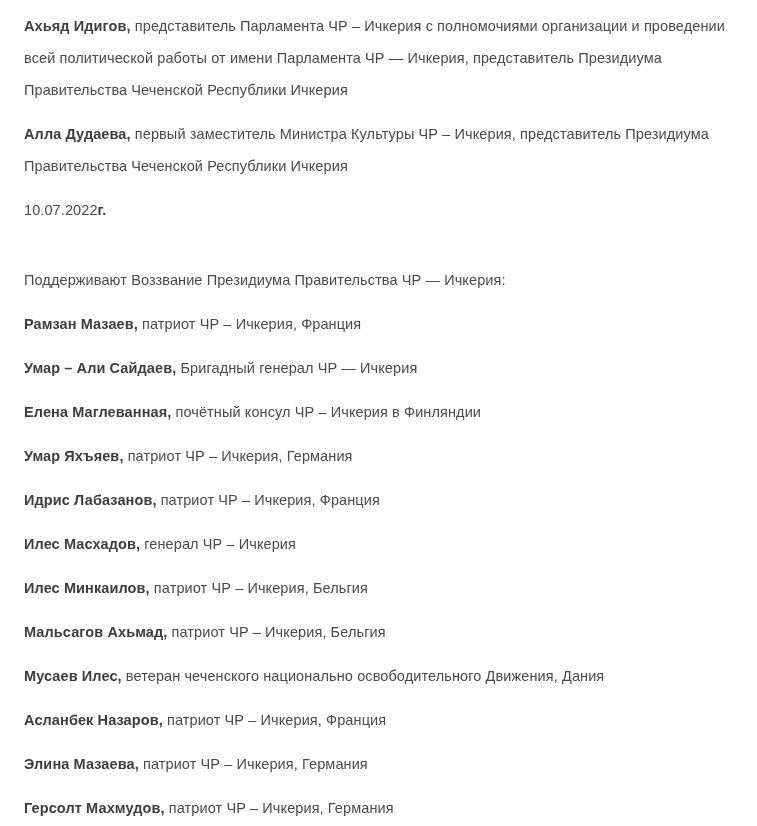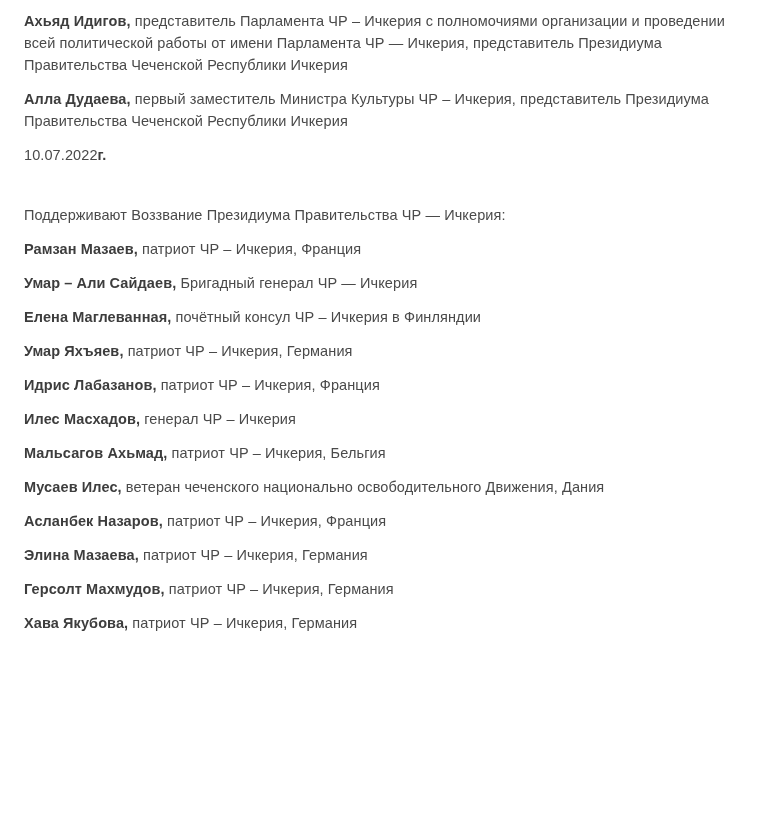--- a/index.html
+++ b/index.html
@@ -21,21 +21,21 @@
   .page {
     box-sizing: border-box;
     width: 757px;
     height: 826px;
     padding: 10px 24px 0 24px;
     background: var(--bg);
   }
   p.entry {
     margin: 0 0 12px 0;
     font-size: 14.5px;
-    line-height: 22px;
+    line-height: 32px;
     letter-spacing: 0.1px;
     color: var(--text);
   }
   p.entry strong {
     font-weight: 700;
     color: var(--name);
   }
   p.entry .bold {
     font-weight: 700;
     color: var(--name);
@@ -65,20 +65,21 @@
 
   <p class="entry"><strong>Елена Маглеванная,</strong><span> почётный консул ЧР – Ичкерия в Финляндии</span></p>
 
 
   <p class="entry"><strong>Умар Яхъяев,</strong><span> патриот ЧР – Ичкерия, Германия</span></p>
 
   <p class="entry"><strong>Идрис Лабазанов,</strong><span> патриот ЧР – Ичкерия, Франция</span></p>
 
   <p class="entry"><strong>Илес Масхадов,</strong><span> генерал ЧР – Ичкерия</span></p>
 
+  <p class="entry"><strong>Илес Минкаилов,</strong><span> патриот ЧР – Ичкерия, Бельгия</span></p>
 
   <p class="entry"><strong>Мальсагов Ахьмад,</strong><span> патриот ЧР – Ичкерия, Бельгия</span></p>
 
   <p class="entry"><strong>Мусаев Илес,</strong><span> ветеран чеченского национально освободительного Движения, Дания</span></p>
 
   <p class="entry"><strong>Асланбек Назаров,</strong><span> патриот ЧР – Ичкерия, Франция</span></p>
 
   <p class="entry"><strong>Элина Мазаева,</strong><span> патриот ЧР – Ичкерия, Германия</span></p>
 
 

